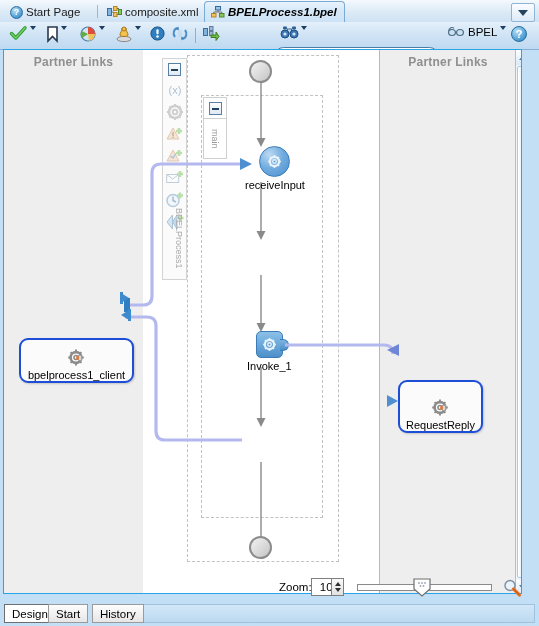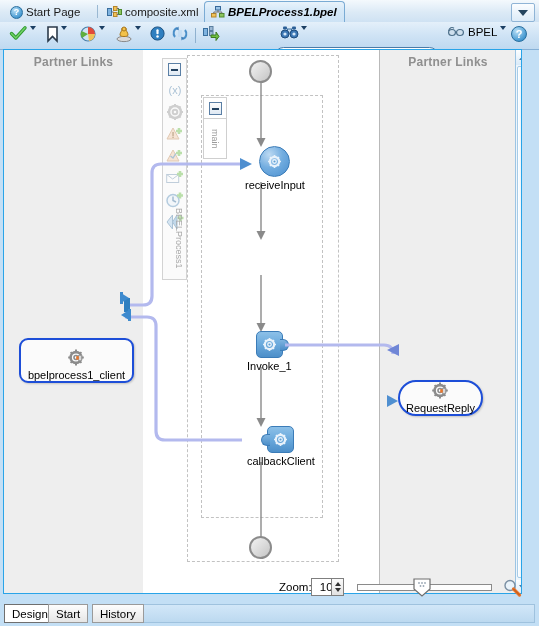--- a/index.html
+++ b/index.html
@@ -729,35 +729,20 @@
               <g stroke="#e8f2fb" stroke-width="2">
                 <path d="M9 1.2 V3.4 M9 14.6 V16.8 M1.2 9 H3.4 M14.6 9 H16.8 M3.6 3.6 L5.1 5.1 M12.9 12.9 L14.4 14.4 M14.4 3.6 L12.9 5.1 M5.1 12.9 L3.6 14.4"></path>
               </g>
             </svg>
           </span>
           <span style="position:absolute;right:-7px;top:7px;width:9px;height:12px;border-radius:0 6px 6px 0;background:linear-gradient(to bottom,#7fb4e0,#4d8fc9);border:1px solid #3b7cb8;border-left:none;box-sizing:border-box;"></span>
         </div>
         <div class="node-label">Invoke_1</div>
       </div>
 
-      <div class="node" style="left:104px; top:376px;">
-        <div class="sq-act">
-          <span class="gear">
-            <svg width="15" height="15" viewBox="0 0 18 18">
-              <circle cx="9" cy="9" r="5.6" fill="none" stroke="#e8f2fb" stroke-width="2.6"></circle>
-              <circle cx="9" cy="9" r="2.1" fill="#5e9ed0" stroke="#e8f2fb" stroke-width="1.6"></circle>
-              <g stroke="#e8f2fb" stroke-width="2">
-                <path d="M9 1.2 V3.4 M9 14.6 V16.8 M1.2 9 H3.4 M14.6 9 H16.8 M3.6 3.6 L5.1 5.1 M12.9 12.9 L14.4 14.4 M14.4 3.6 L12.9 5.1 M5.1 12.9 L3.6 14.4"></path>
-              </g>
-            </svg>
-          </span>
-          <span style="position:absolute;left:-7px;top:7px;width:9px;height:12px;border-radius:6px 0 0 6px;background:linear-gradient(to bottom,#7fb4e0,#4d8fc9);border:1px solid #3b7cb8;border-right:none;box-sizing:border-box;"></span>
-        </div>
-        <div class="node-label">callbackClient</div>
-      </div>
 
       <div class="node" style="left:106px; top:486px;">
         <div class="term"></div>
       </div>
     </div>
 
     <svg style="position:absolute;left:0;top:0;pointer-events:none;" width="511" height="545">
       <g stroke="#b3b9ee" stroke-width="3.2" fill="none">
 
         <path d="M121 255 H139 Q148 255 148 246 V123 Q148 114 157 114 H237"></path>
@@ -796,21 +781,21 @@
           <g stroke="#8c8c8c" stroke-width="2">
             <path d="M9 1.6 V3.8 M9 15.2 V17.4 M1.2 9.5 H3.4 M14.6 9.5 H16.8 M3.6 4.1 L5.1 5.6 M12.9 13.4 L14.4 14.9 M14.4 4.1 L12.9 5.6 M5.1 13.4 L3.6 14.9"></path>
           </g>
           <rect x="11.5" y="7.5" width="3" height="5" fill="#d9d9d9" stroke="#9a9a9a" stroke-width="0.8"></rect>
           <rect x="9.2" y="8.2" width="2.6" height="3.4" fill="#e8762c"></rect>
         </svg>
       </span>
       <span class="pl-name">bpelprocess1_client</span>
     </div>
 
-    <div class="plbox" style="left:394px; top:330px; width:85px; height:36px;border-radius:20px;">
+    <div class="plbox" style="left:394px; top:330px; width:85px; height:53px;">
       <span class="gear-gray">
         <svg width="20" height="20" viewBox="0 0 20 20">
           <circle cx="9" cy="9.5" r="5.4" fill="none" stroke="#8c8c8c" stroke-width="2.6"></circle>
           <circle cx="9" cy="9.5" r="2" fill="#ffffff" stroke="#8c8c8c" stroke-width="1.6"></circle>
           <g stroke="#8c8c8c" stroke-width="2">
             <path d="M9 1.6 V3.8 M9 15.2 V17.4 M1.2 9.5 H3.4 M14.6 9.5 H16.8 M3.6 4.1 L5.1 5.6 M12.9 13.4 L14.4 14.9 M14.4 4.1 L12.9 5.6 M5.1 13.4 L3.6 14.9"></path>
           </g>
           <rect x="11.5" y="7.5" width="3" height="5" fill="#d9d9d9" stroke="#9a9a9a" stroke-width="0.8"></rect>
           <rect x="9.2" y="8.2" width="2.6" height="3.4" fill="#e8762c"></rect>
         </svg>

